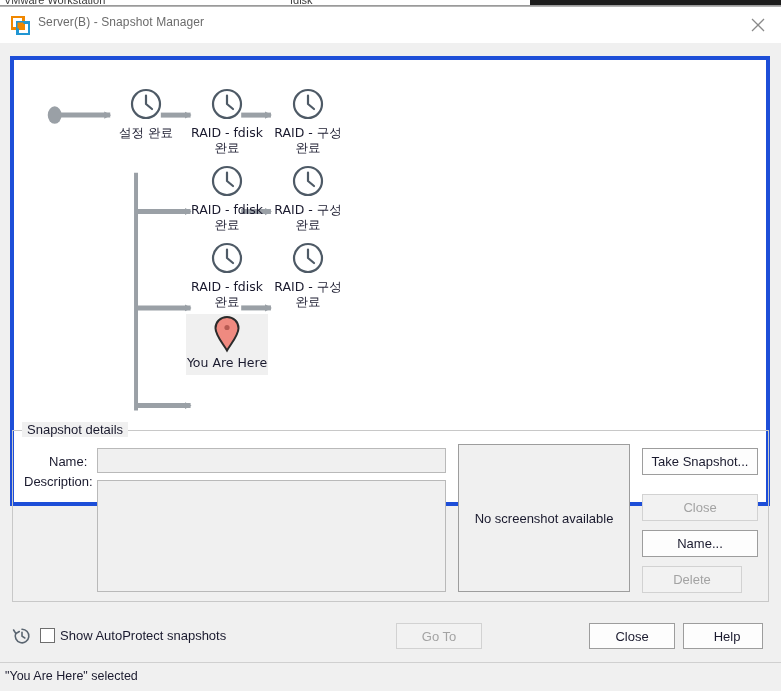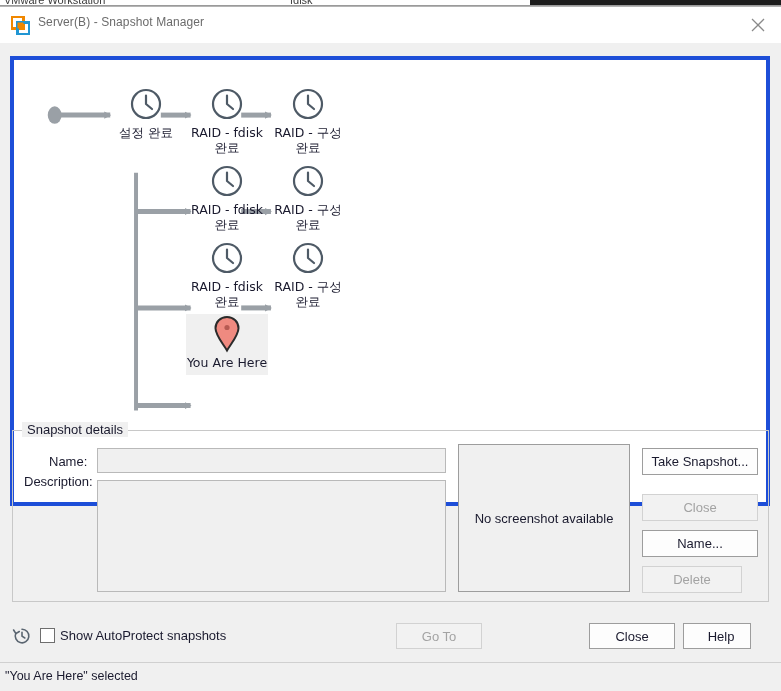--- a/index.html
+++ b/index.html
@@ -231,21 +231,21 @@
   }
 
   .btn-take     { left: 642px; top: 441px; width: 116px; height: 27px; }
   .btn-keep     { left: 642px; top: 487px; width: 116px; height: 27px; }
   .btn-clone    { left: 642px; top: 523px; width: 116px; height: 27px; }
   .btn-delete   { left: 642px; top: 559px; width: 100px; height: 27px; }
 
   .btn-goto     { left: 396px; top: 616px; width: 86px; height: 26px; }
   .btn-autoprot { left: 490px; top: 616px; width: 93px; height: 26px; }
   .btn-close    { left: 589px; top: 616px; width: 86px; height: 26px; }
-  .btn-help     { left: 683px; top: 616px; width: 68px; height: 26px; padding-left: 8px; }
+  .btn-help     { left: 683px; top: 616px; width: 80px; height: 26px; padding-left: 8px; }
 
   
   .history-icon {
     position: absolute;
     left: 12px; top: 619px;
     width: 20px; height: 20px;
   }
   .autoprotect-check {
     position: absolute;
     left: 40px; top: 621px;

